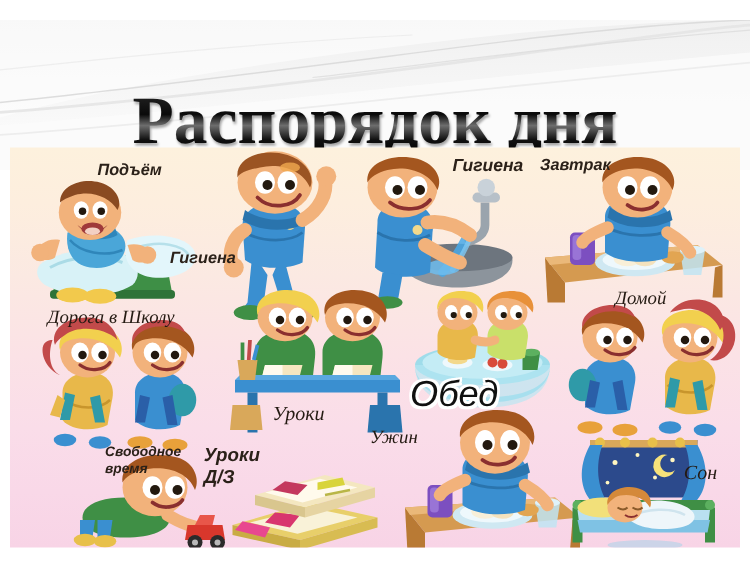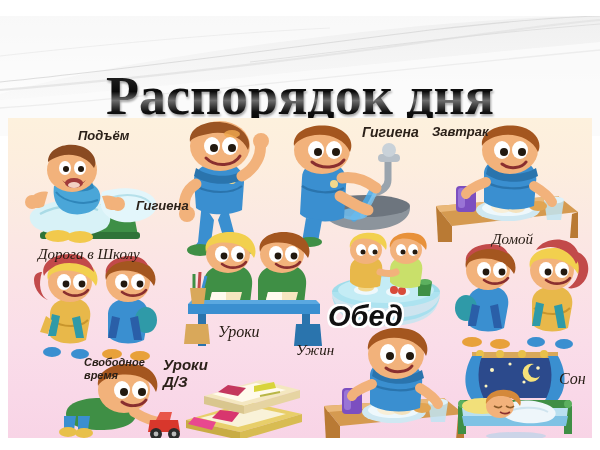--- a/index.html
+++ b/index.html
@@ -33,21 +33,21 @@
     position:absolute;left:8px;top:118px;width:584px;height:320px;
     background:linear-gradient(180deg,#fdf1dd 0%,#fdeede 14%,#fbe9e2 32%,#fbe2e6 52%,#fadde9 70%,#f9d8e8 86%,#f8d4e6 100%);
     overflow:hidden;
   }
 
   
   .lab{position:absolute;white-space:pre;z-index:40;}
   .lab-sans{font-family:"Liberation Sans", sans-serif;font-weight:bold;font-style:italic;color:#2b2119;}
   .lab-serif{font-family:"Liberation Serif", serif;font-weight:normal;font-style:italic;color:#241a12;}
   .lab-obed{
-    font-family:"Liberation Sans", sans-serif;font-weight:bold;font-style:italic;
+    font-family:"Liberation Sans", sans-serif;font-weight:normal;font-style:italic;
     font-size:29px;color:#101010;
     -webkit-text-stroke:3px #ffffff;paint-order:stroke fill;
     text-shadow:
       2px 0 0 #fff,-2px 0 0 #fff,0 2px 0 #fff,0 -2px 0 #fff,
       2px 2px 0 #fff,-2px -2px 0 #fff,2px -2px 0 #fff,-2px 2px 0 #fff;
   }
 
   
   .art{position:absolute;z-index:10;}
   .art svg{display:block;overflow:visible;}
@@ -499,16 +499,16 @@
     <div class="lab lab-sans" style="left:424px; top:6px;   font-size:13px;">Завтрак</div>
     <div class="lab lab-serif" style="left:30px; top:128px; font-size:15px;">Дорога в Школу</div>
     <div class="lab lab-serif" style="left:210px; top:205px; font-size:16px;">Уроки</div>
     <div class="lab lab-obed" style="left:320px; top:182px;">Обед</div>
     <div class="lab lab-serif" style="left:288px; top:224px; font-size:15px;">Ужин</div>
     <div class="lab lab-serif" style="left:484px; top:113px; font-size:15px;">Домой</div>
     <div class="lab lab-sans" style="left:28px; top:238px; font-size:11px; line-height:13px;margin-left:48px;">Свободное
 время</div>
     <div class="lab lab-sans" style="left:155px; top:238px; font-size:15px; line-height:17px;">Уроки
 Д/З</div>
-    <div class="lab lab-serif" style="left:539px; top:252px; font-size:16px;margin-left:12px;">Сон</div>
+    <div class="lab lab-serif" style="left:539px; top:252px; font-size:16px;">Сон</div>
 
   </div>
 </div>
 
 </body></html>

